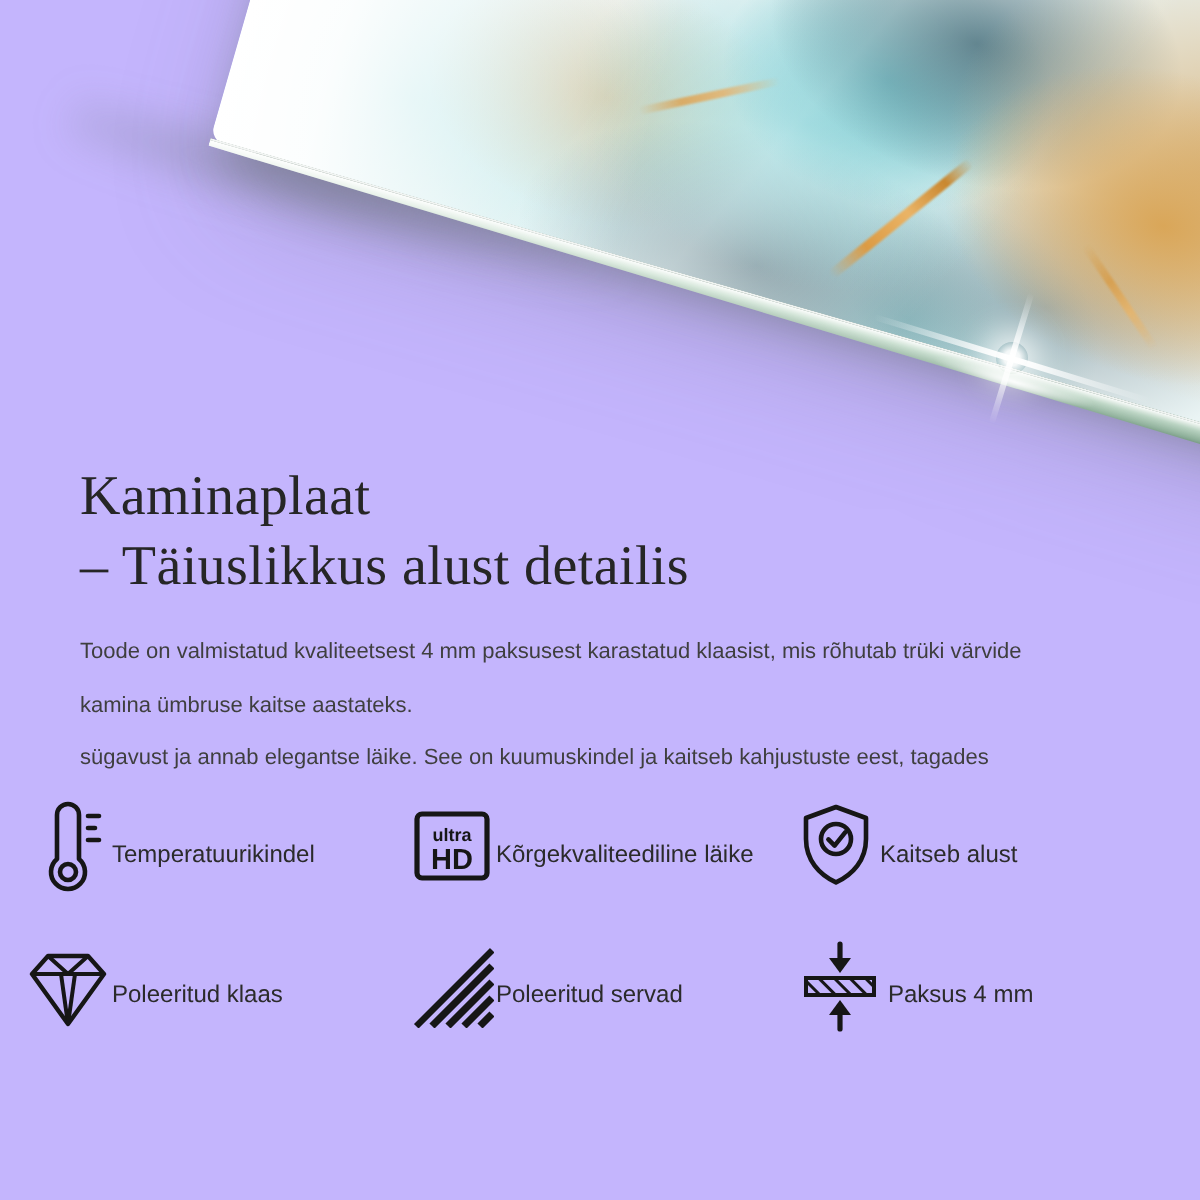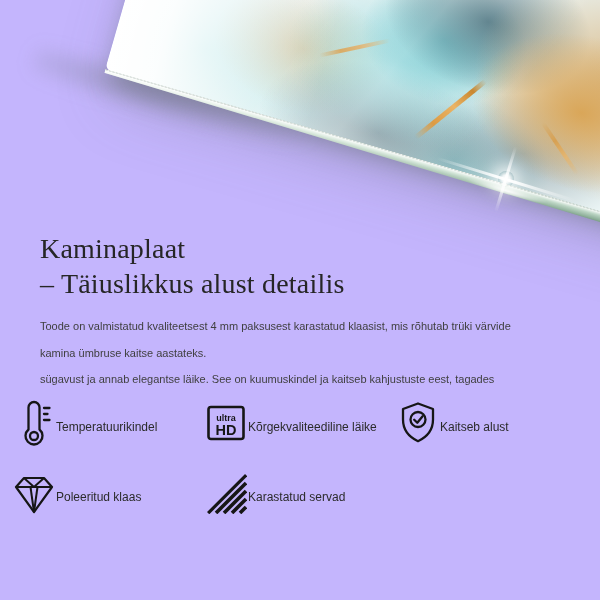--- a/index.html
+++ b/index.html
@@ -166,18 +166,35 @@
             </defs>
           <g clip-path="url(#triclip)" stroke="#161616" stroke-width="3.6">
             <line x1="4" y1="42" x2="42" y2="4"></line>
             <line x1="12" y1="42" x2="42" y2="12"></line>
             <line x1="20" y1="42" x2="42" y2="20"></line>
             <line x1="28" y1="42" x2="42" y2="28"></line>
             <line x1="36" y1="42" x2="42" y2="36"></line>
           </g>
         </svg>
       </div>
-      <div class="label">Karastatud servad</div>
-    </div>
-
+      <div class="label">Poleeritud servad</div>
+    </div>
+
+    <div class="feature">
+      <div class="icon-box">
+        <svg width="48" height="48" viewBox="0 0 48 48" fill="none">
+          <defs>
+            <pattern id="hatch" patternUnits="userSpaceOnUse" width="5.5" height="5.5" patternTransform="rotate(-45)">
+              <line x1="0" y1="0" x2="0" y2="5.5" stroke="#161616" stroke-width="3"></line>
+            </pattern>
+          </defs>
+          <line x1="24" y1="3" x2="24" y2="10" stroke="#161616" stroke-width="2.6" stroke-linecap="round"></line>
+          <polygon points="18.5,10 29.5,10 24,17.5" fill="#161616"></polygon>
+          <rect x="7" y="20" width="34" height="8.5" fill="url(#hatch)" stroke="#161616" stroke-width="2"></rect>
+          <polygon points="18.5,38.5 29.5,38.5 24,31" fill="#161616"></polygon>
+          <line x1="24" y1="45.5" x2="24" y2="38.5" stroke="#161616" stroke-width="2.6" stroke-linecap="round"></line>
+        </svg>
+      </div>
+      <div class="label">Paksus 4 mm</div>
+    </div>
 
   </div>
 </div>
 
 </body></html>

